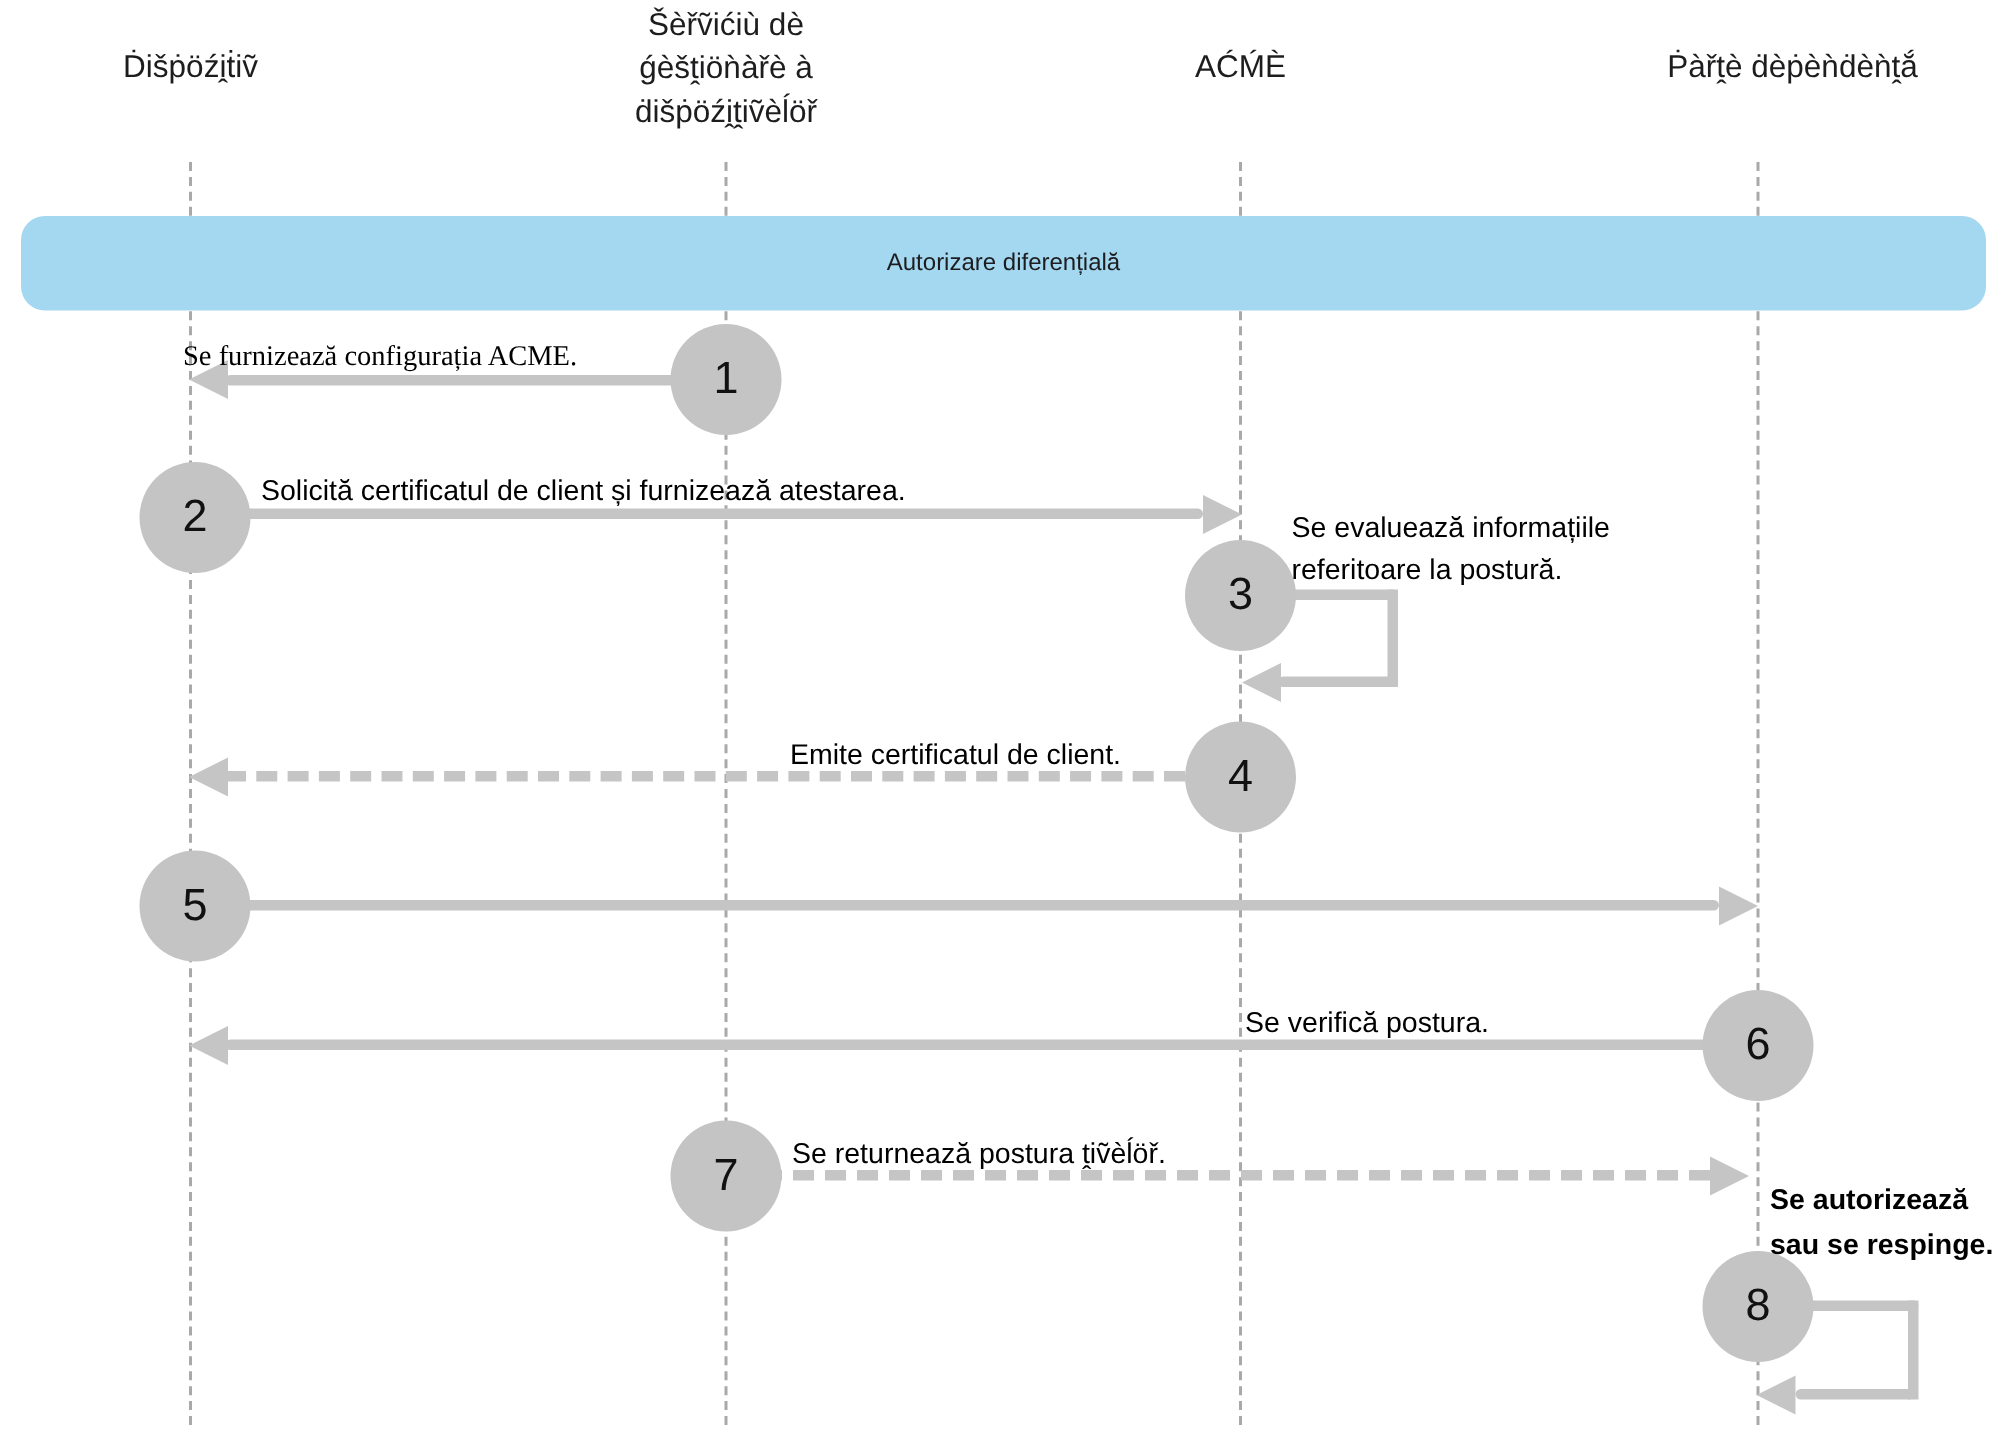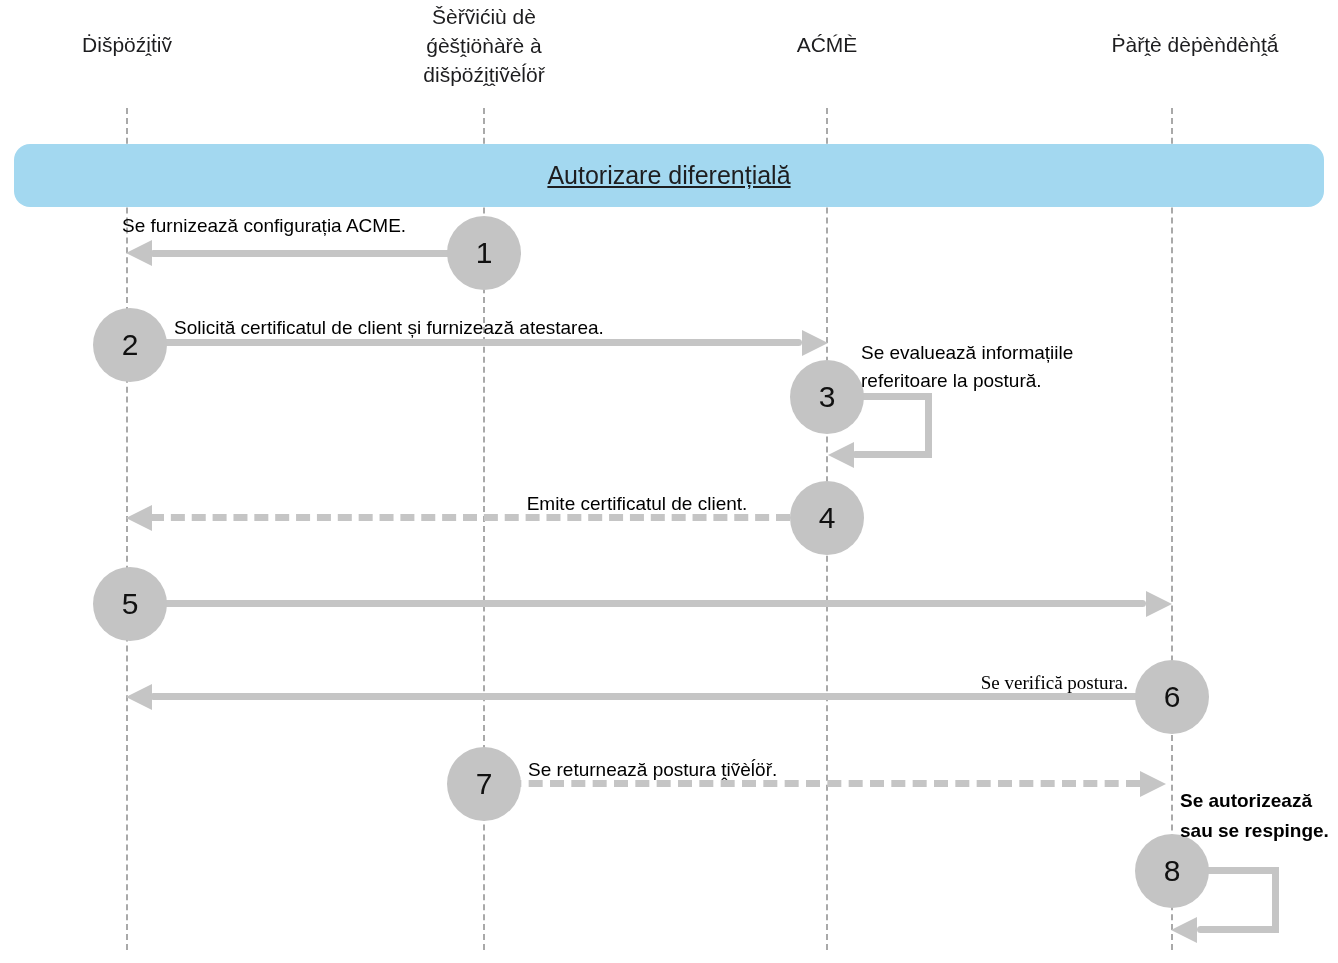--- a/index.html
+++ b/index.html
@@ -12,21 +12,21 @@
   }
   
   .lifeline{position:absolute; width:0; border-left:2px dashed var(--lifeline); top:108px; height:842px; z-index:1;}
   
   .actor{position:absolute; text-align:center; font-size:21px; line-height:29px; white-space:pre-line; z-index:4;}
   
   .banner{
     position:absolute; left:14px; top:144px; width:1310px; height:63px;
     background:var(--banner); border-radius:16px; display:flex; align-items:center; justify-content:center; z-index:3;
   }
-  .banner span{font-size:25px; color:var(--text);text-decoration:underline;}
+  .banner span{font-size:16px; color:var(--text);}
   
   .line{position:absolute; height:7px; background:var(--line); border-radius:4px; z-index:2;}
   .dline{position:absolute; height:0; border-top:7px dashed var(--line); z-index:2;}
   .vline{position:absolute; width:7px; background:var(--line); z-index:2;}
   .head-l{position:absolute; width:0; height:0; border-top:13px solid transparent; border-bottom:13px solid transparent; border-right:26px solid var(--line); z-index:2;}
   .head-r{position:absolute; width:0; height:0; border-top:13px solid transparent; border-bottom:13px solid transparent; border-left:26px solid var(--line); z-index:2;}
   
   .badge{
     position:absolute; width:74px; height:74px; border-radius:50%; background:var(--circle);
     display:flex; align-items:center; justify-content:center; z-index:5;
@@ -54,21 +54,21 @@
 
   <div class="banner">
     <span>Autorizare diferențială</span>
   </div>
 
   <div class="head-l" style="left:126px; top:240px;"></div>
   <div class="line" style="left:150px; top:250px; width:334px;"></div>
   <div class="badge" style="left:447px; top:216px;">
       <span>1</span>
     </div>
-  <div class="step-label" style="left:122px; top:212px;">Se furnizează configurația ACME.</div>
+  <div class="step-label" style="left:122px; top:224px;font-family:Liberation Serif, serif;">Se furnizează configurația ACME.</div>
 
   <div class="line" style="left:130px; top:339px; width:672px;"></div>
   <div class="head-r" style="left:802px; top:330px;"></div>
   <div class="badge" style="left:93px; top:308px;">
       <span>2</span>
     </div>
   <div class="step-label" style="left:174px; top:314px;">Solicită certificatul de client și furnizează atestarea.</div>
 
   <div class="line" style="left:858px; top:393px; width:74px;"></div>
   <div class="vline" style="left:925px; top:393px; height:65px;"></div>
@@ -91,21 +91,21 @@
   <div class="head-r" style="left:1146px; top:591px;"></div>
   <div class="badge" style="left:93px; top:567px;">
       <span>5</span>
     </div>
 
   <div class="head-l" style="left:126px; top:684px;"></div>
   <div class="line" style="left:150px; top:693px; width:1022px;"></div>
   <div class="badge" style="left:1135px; top:660px;">
       <span>6</span>
     </div>
-  <div class="step-label" style="left:830px; top:669px; width:298px; text-align:right;font-family:Liberation Serif, serif;">Se verifică postura.</div>
+  <div class="step-label" style="left:830px; top:669px; width:298px; ">Se verifică postura.</div>
 
   <div class="dline" style="left:486px; top:780px; width:654px;"></div>
   <div class="head-r" style="left:1140px; top:771px;"></div>
   <div class="badge" style="left:447px; top:747px;">
       <span>7</span>
     </div>
   <div class="step-label" style="left:528px; top:756px;">Se returnează postura ṱiṽèĺöř.</div>
 
   <div class="line" style="left:1204px; top:867px; width:75px;"></div>
   <div class="vline" style="left:1272px; top:867px; height:66px;"></div>

